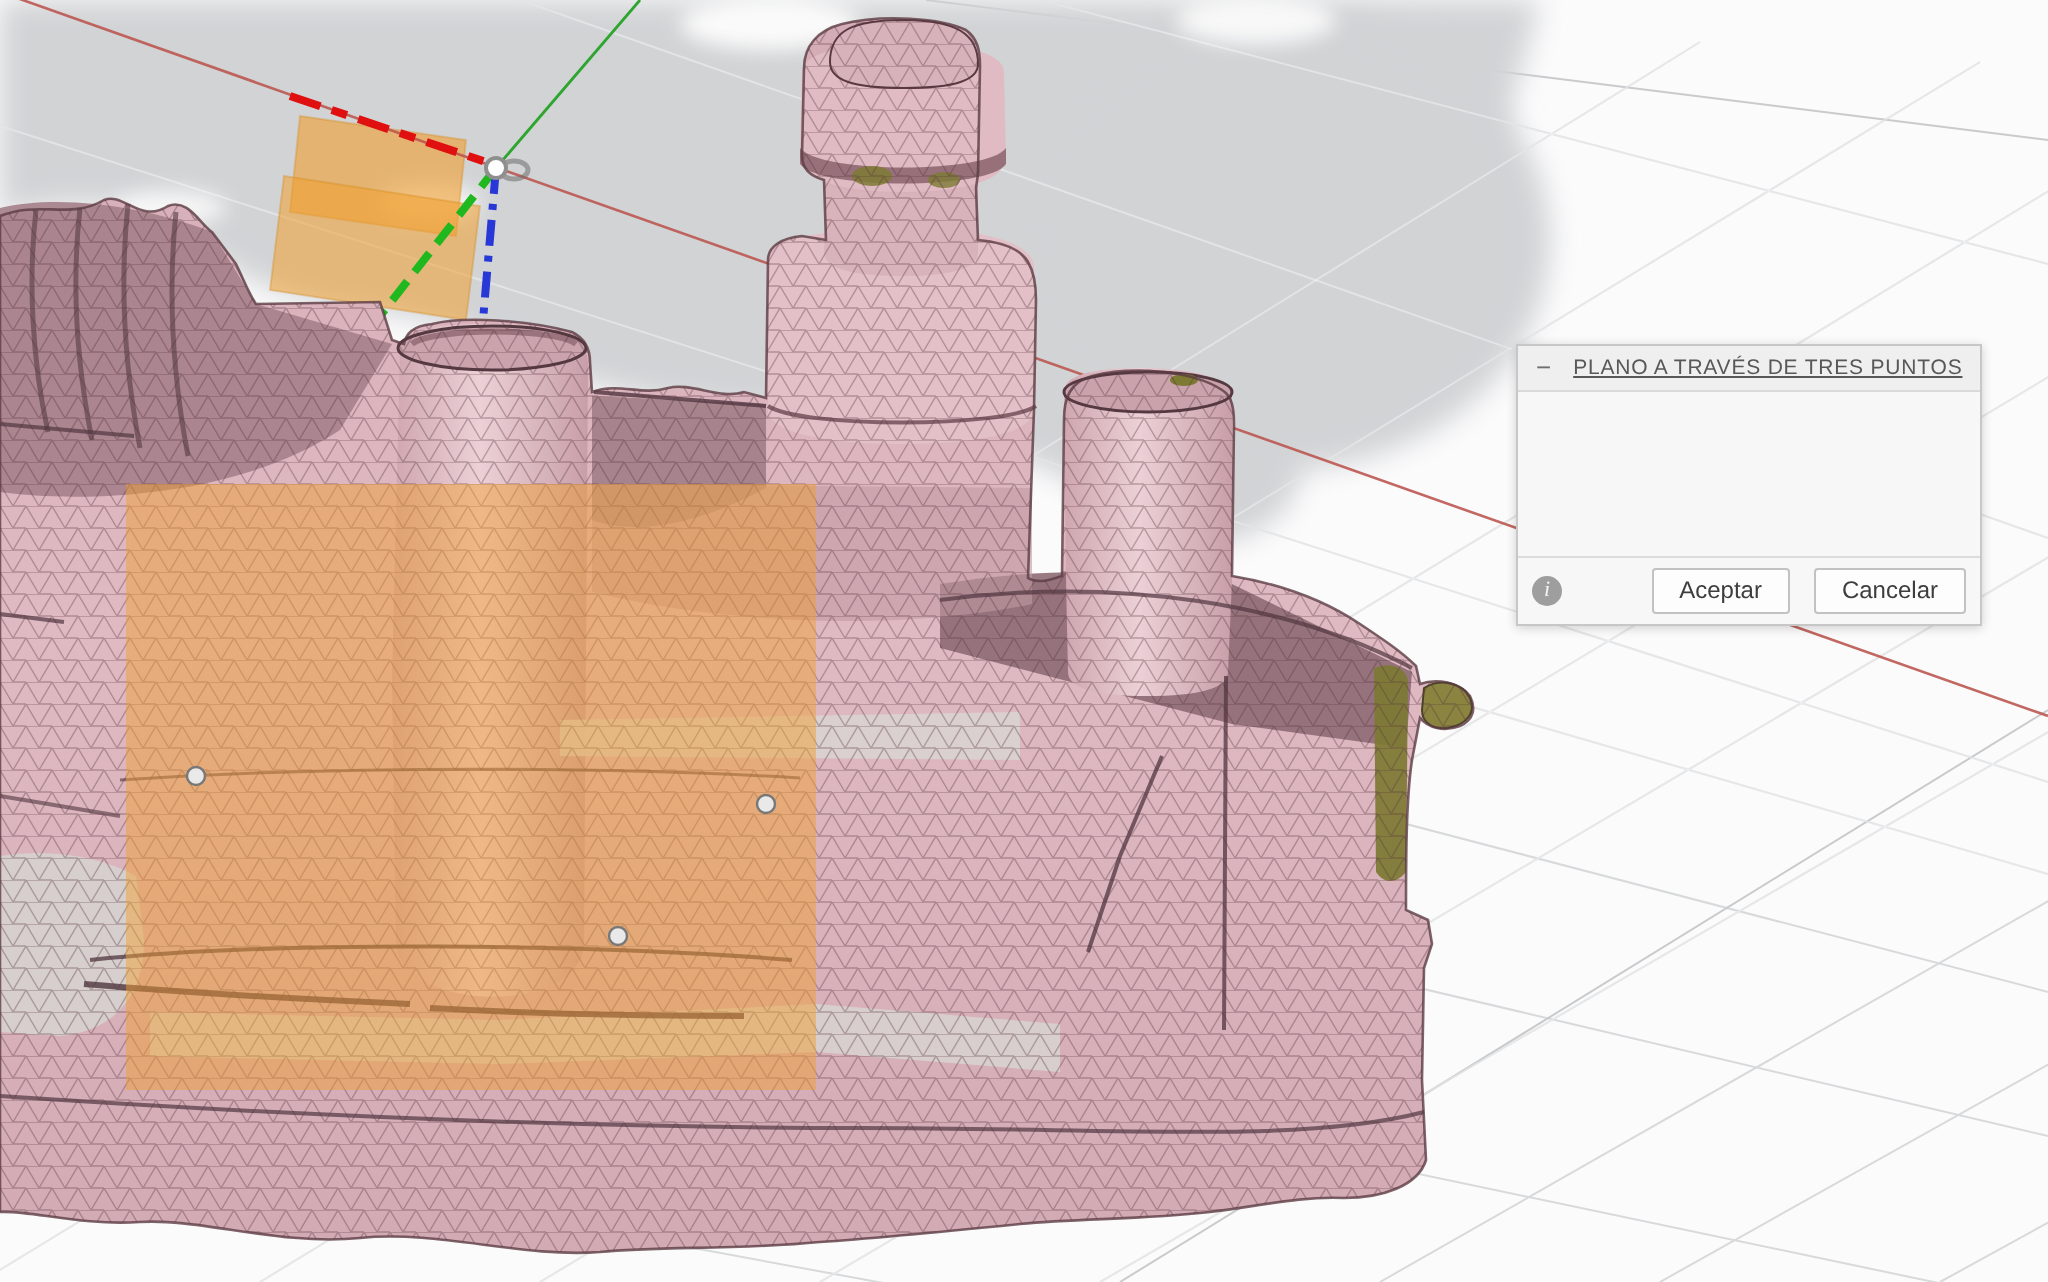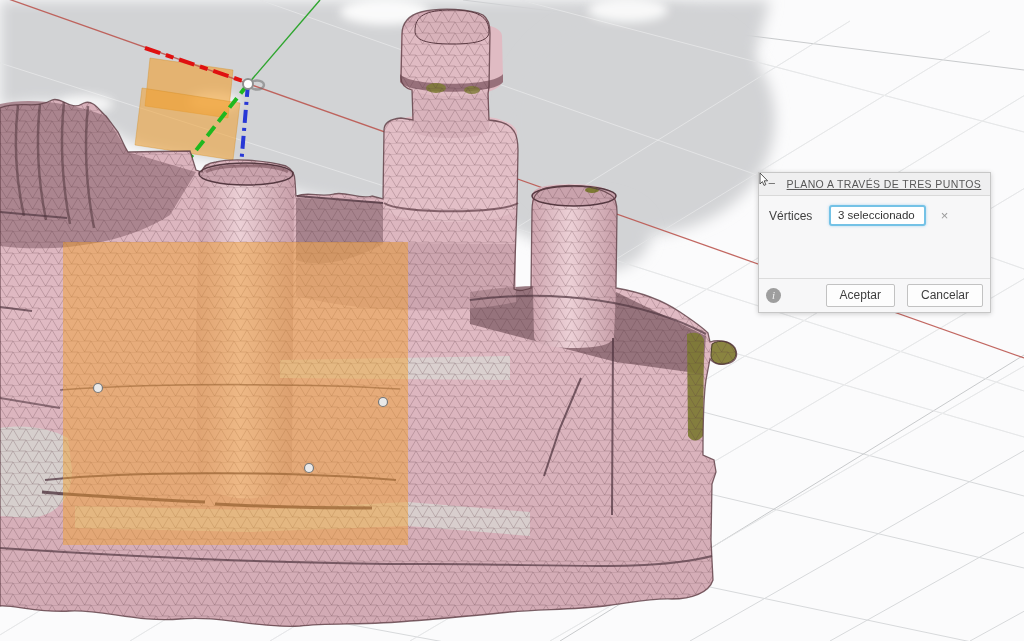--- a/index.html
+++ b/index.html
@@ -208,30 +208,20 @@
       <circle cx="383" cy="402" r="4.5" fill="#e9e9e9" stroke="#787878" stroke-width="1.2"></circle>
       <circle cx="309" cy="468" r="4.5" fill="#e9e9e9" stroke="#787878" stroke-width="1.2"></circle>
     </g>
   </svg>
 
   <div class="dialog">
     <div class="dlg-header">
       <span class="dlg-min">−</span>
       <span class="dlg-title">PLANO A TRAVÉS DE TRES PUNTOS</span>
     </div>
-    <div class="dlg-row">
-      <span class="dlg-label">Vértices</span>
-      <span class="sel-chip">
-        <svg class="chip-cursor" viewBox="0 0 10 13">
-          <path d="M1,0 L1,11 L3.4,8.6 L5,12.4 L6.8,11.6 L5.2,7.8 L8.6,7.8 Z" fill="#ffffff" stroke="#444444" stroke-width="0.9"></path>
-        </svg>
-        <span>3 seleccionado</span>
-      </span>
-      <span class="clear-x">×</span>
-    </div>
     <div class="dlg-spacer"></div>
     <div class="dlg-footer">
       <span class="info-dot">i</span>
       <span class="foot-gap"></span>
       <button class="dlg-btn">Aceptar</button>
       <button class="dlg-btn">Cancelar</button>
     </div>
   </div>
 
 </div>

